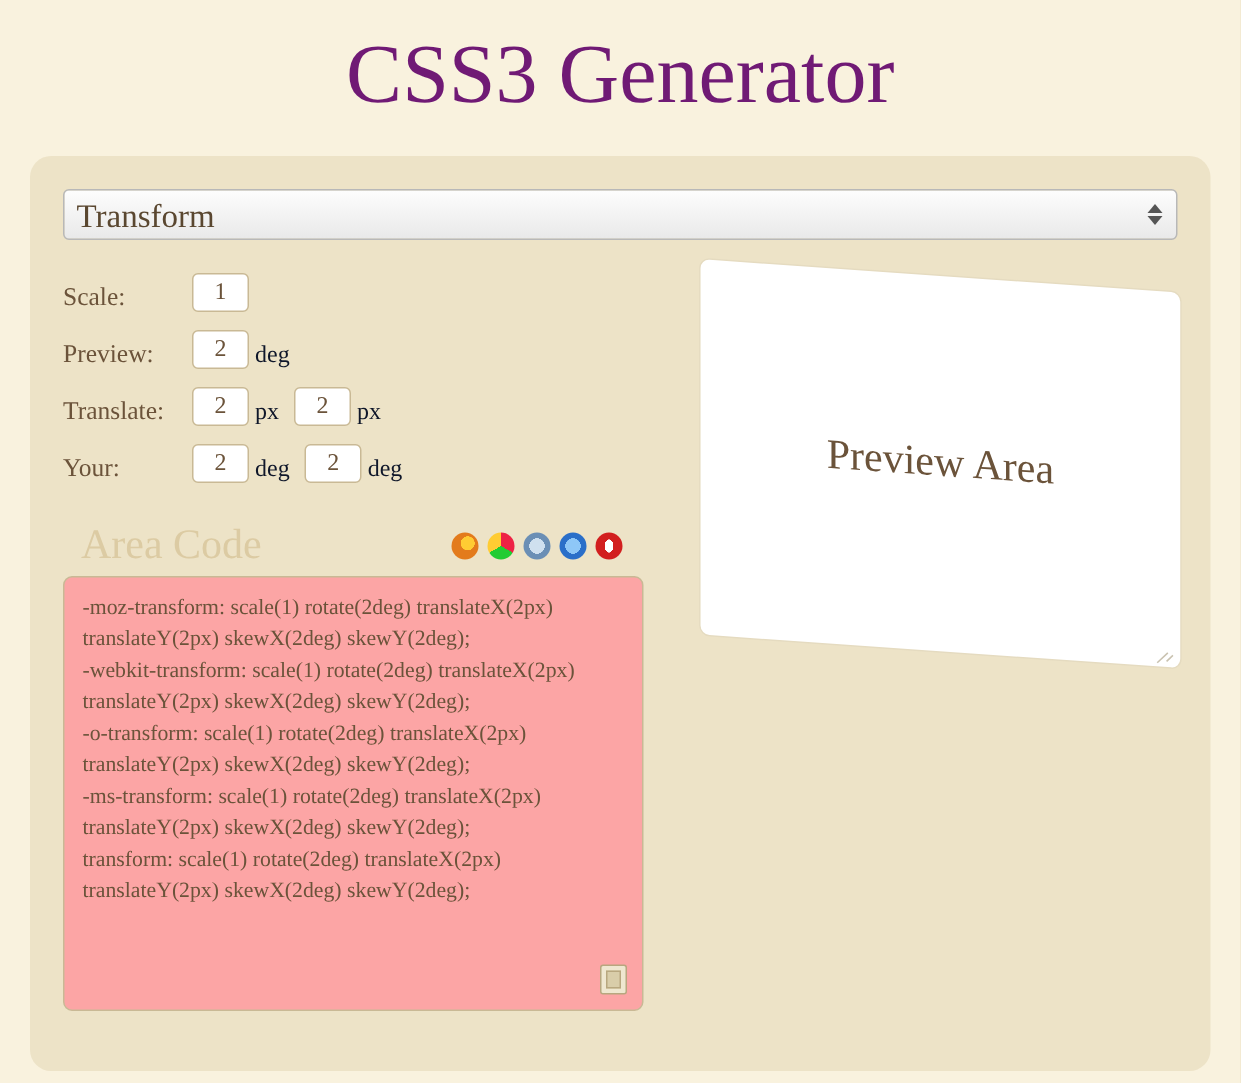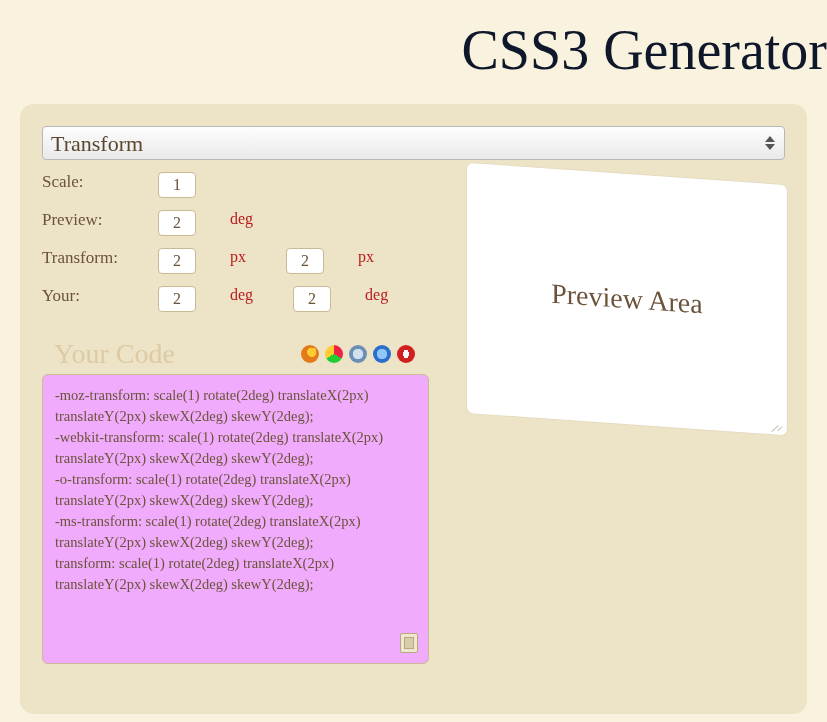--- a/index.html
+++ b/index.html
@@ -6,25 +6,25 @@
   body {
     margin: 0;
     background: #f9f2de;
     font-family: Georgia, 'Times New Roman', serif;
     color: #6b533a;
     width: 827px;
     height: 722px;
     overflow: hidden;
   }
   .page-title {
-    text-align: right;
+    text-align: center;
     font-size: 56px;
     font-weight: normal;
     margin: 18px 0 22px 0;
-    color: #0f172a;
+    color: #701a75;
   }
   .container {
     margin: 0 20px 20px 20px;
     background: #ede3c7;
     border-radius: 14px;
     padding: 22px;
     position: relative;
     height: 610px;
   }
   .dropdown {
@@ -36,21 +36,21 @@
     background: linear-gradient(#fdfdfd, #e9e9e9);
     border: 1px solid #b8b8b8;
     border-radius: 4px;
     padding: 2px 8px;
     appearance: none;
     -webkit-appearance: none;
     position: relative;
   }
   .dropdown-wrap {
     position: relative;
-    margin-bottom: 12px;
+    margin-bottom: 22px;
   }
   .dropdown-arrows {
     position: absolute;
     right: 10px;
     top: 50%;
     transform: translateY(-50%);
     pointer-events: none;
     display: flex;
     flex-direction: column;
     gap: 2px;
@@ -58,60 +58,59 @@
   .dropdown-arrows .up { width:0;height:0;border-left:5px solid transparent;border-right:5px solid transparent;border-bottom:6px solid #555;}
   .dropdown-arrows .dn { width:0;height:0;border-left:5px solid transparent;border-right:5px solid transparent;border-top:6px solid #555;}
   .columns {
     display: flex;
     gap: 30px;
   }
   .left-col { width: 390px; }
   .right-col { flex: 1; }
   .form-row {
     display: flex;
-    align-items: flex-start;
+    align-items: flex-end;
     margin-bottom: 12px;
     font-size: 17px;
-    gap: 30px;
   }
   .form-label { width: 86px; }
   .input-box {
     width: 38px;
     height: 26px;
     border: 1px solid #c9b995;
     border-radius: 4px;
     background: #fff;
     text-align: center;
     font-family: Georgia, serif;
     font-size: 16px;
     color: #6b533a;
     margin-right: 4px;
   }
-  .unit { color: #b91c1c; font-size: 16px; margin-right: 10px; font-family: Liberation Serif, serif;}
+  .unit { color: #0f172a; font-size: 16px; margin-right: 10px; font-family: Liberation Serif, serif;}
   .code-panel {
     margin-top: 26px;
   }
   .code-header {
     display: flex;
     align-items: center;
     justify-content: space-between;
     padding: 0 14px 0 12px;
   }
   .code-title {
     font-size: 28px;
     color: #dccba3;
     font-weight: normal;
   }
   .browser-icons { display:flex; gap:6px; }
   .browser-icons span {
     width: 18px; height: 18px; border-radius: 50%;
     display: inline-block;
   }
   .code-box {
-    background: #f0abfc;
+    background: #fca5a5;
     border: 1px solid #c9b995;
     border-radius: 6px;
     margin-top: 4px;
     padding: 10px 12px 10px 12px;
     font-size: 14.5px;
     line-height: 1.45;
     color: #6b533a;
     font-family: Georgia, serif;
     position: relative;
     min-height: 290px;
@@ -187,38 +186,38 @@
         <input class="input-box" value="1" style="">
       </div>
 
       <div class="form-row">
         <span class="form-label">Preview:</span>
         <input class="input-box" value="2" style="">
         <span class="unit">deg</span>
       </div>
 
       <div class="form-row">
-        <span class="form-label">Transform:</span>
+        <span class="form-label">Translate:</span>
         <input class="input-box" value="2" style="">
         <span class="unit">px</span>
         <input class="input-box" value="2" style="">
         <span class="unit">px</span>
       </div>
 
       <div class="form-row">
         <span class="form-label">Your:</span>
         <input class="input-box" value="2" style="">
         <span class="unit">deg</span>
         <input class="input-box" value="2" style="">
         <span class="unit">deg</span>
       </div>
 
       <div class="code-panel">
         <div class="code-header">
-          <span class="code-title">Your Code</span>
+          <span class="code-title">Area Code</span>
           <div class="browser-icons">
             <span style="background:radial-gradient(circle at 60% 40%, #fc3 30%, #e37b1c 31%);"></span>
             <span style="background:conic-gradient(#e24 0 120deg,#2c3 120deg 240deg,#fc3 240deg 360deg);position:relative;"></span>
             <span style="background:radial-gradient(circle,#cfe0ef 40%,#6b8fb5 41%);"></span>
             <span style="background:radial-gradient(circle,#8ec7f7 40%,#2a6fc9 41%);"></span>
             <span style="background:radial-gradient(ellipse 40% 60%,#fff 40%,#d21f1f 41%);"></span>
           </div>
         </div>
         <div class="code-box">
           <span style="white-space:pre-wrap;">-moz-transform: scale(1) rotate(2deg) translateX(2px) translateY(2px) skewX(2deg) skewY(2deg);

